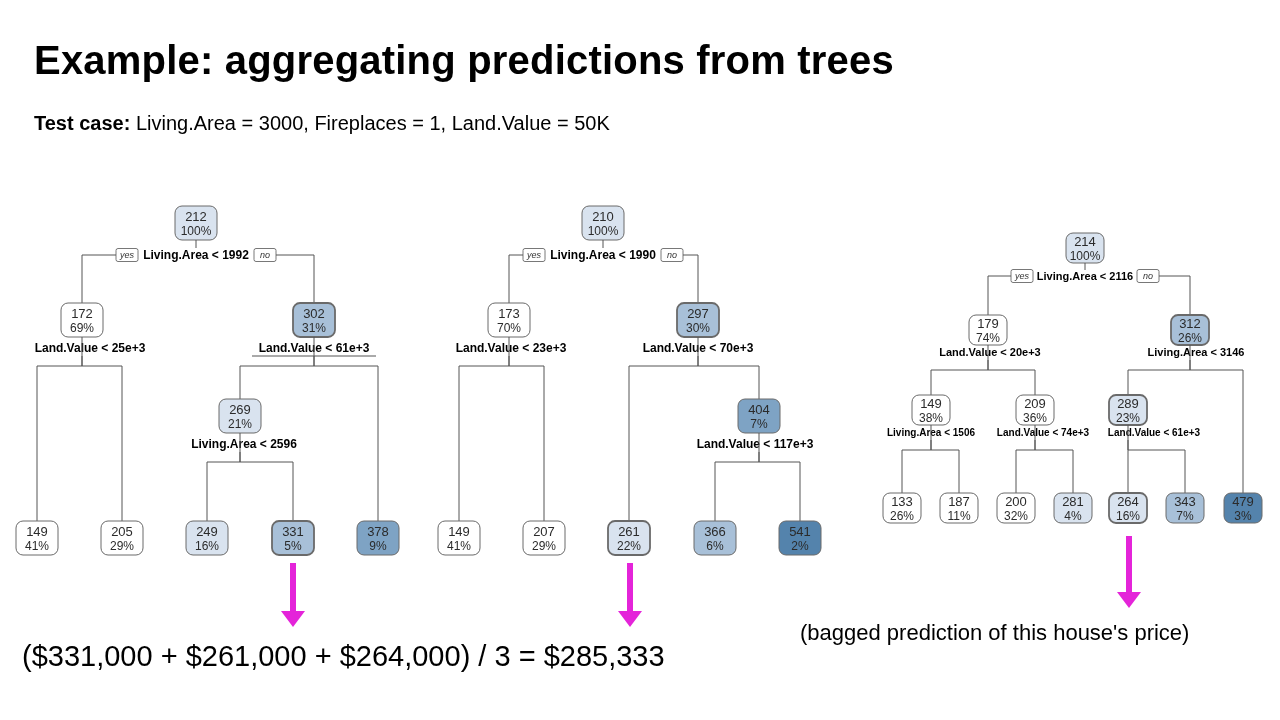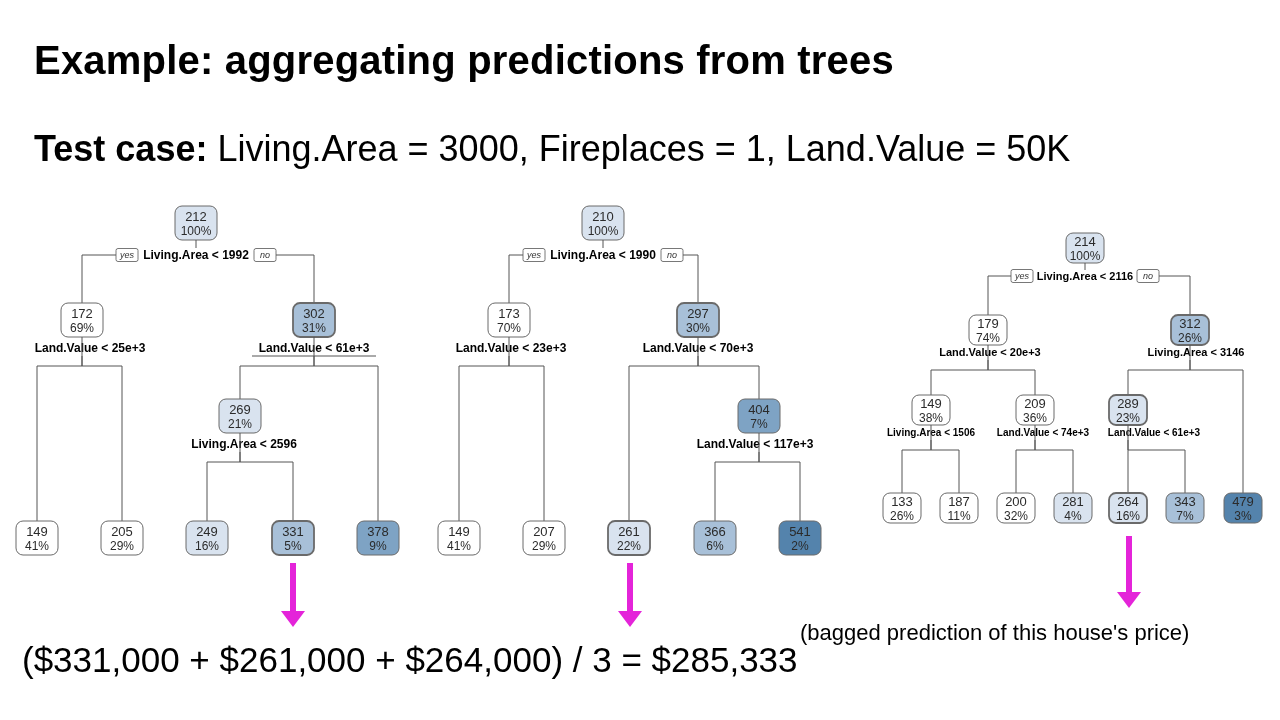--- a/index.html
+++ b/index.html
@@ -1,20 +1,20 @@
 <!DOCTYPE html>
 <html><head>
 <meta charset="utf-8">
 <style>
   html,body{margin:0;padding:0;background:#fff;font-family:Arial,Helvetica,sans-serif;color:#000}
   .page{position:relative;width:1280px;height:720px;margin:8px auto}
   .title{position:absolute;left:34px;top:30px;font-size:40px;font-weight:800;letter-spacing:.2px}
-  .subtitle{position:absolute;left:34px;top:120px;font-size:36px}
+  .subtitle{position:absolute;left:34px;top:104px;font-size:20px}
   .subtitle b{font-weight:800}
-  .result{position:absolute;left:22px;top:632px;font-size:35px}
+  .result{position:absolute;left:22px;top:632px;font-size:29px}
   .caption{position:absolute;left:800px;top:612px;font-size:22px}
   svg{position:absolute;left:0;top:0}
   .arrow{position:absolute}
   .arrow .shaft{width:6px;background:#e424d9}
   .arrow .head{width:0;height:0;border-left:12px solid transparent;border-right:12px solid transparent;border-top:16px solid #e424d9;margin-left:-9px}
 </style>
 </head>
 <body>
 
 <div class="page">

